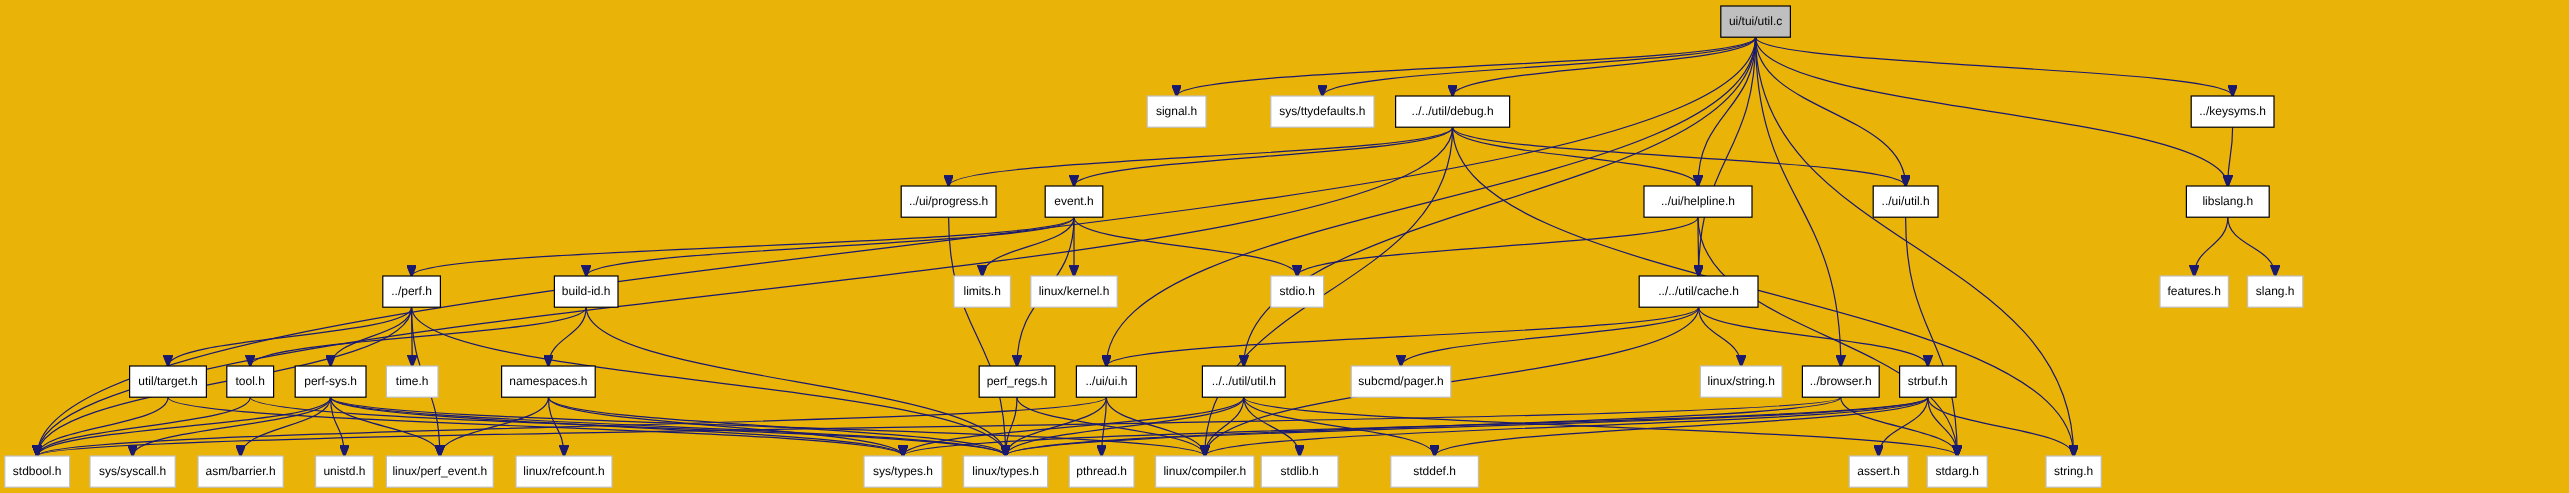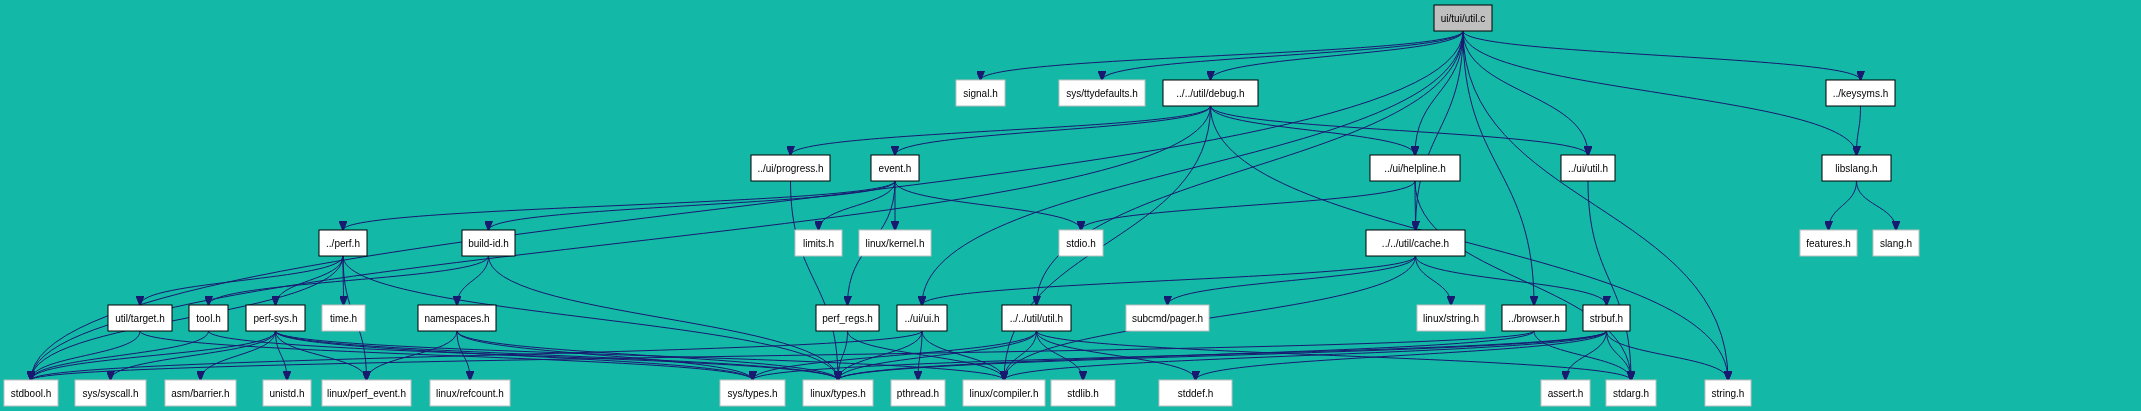--- a/index.html
+++ b/index.html
@@ -1,16 +1,16 @@
 <!DOCTYPE html>
 <html><head>
 <meta charset="utf-8">
 <style>
   html, body { margin: 0; padding: 0; background: #ffffff; }
-  #canvas { position: relative; width: 2141px; height: 411px; overflow: hidden; background: #14b8a6; }
+  #canvas { position: relative; width: 2141px; height: 411px; overflow: hidden; background: #eab308; }
   svg#graph { position: absolute; left: 0; top: 0; }
   .node-rect { stroke-width: 1; }
   .node-rect.local { fill: #ffffff; stroke: #000000; }
   .node-rect.system { fill: #ffffff; stroke: #bfbfbf; }
   .node-rect.root { fill: #bfbfbf; stroke: #000000; }
   .node-label { font-family: "Liberation Sans", sans-serif; font-size: 10px; fill: #000000; text-anchor: middle; dominant-baseline: central; }
   .edge { fill: none; stroke: #191970; stroke-width: 1; }
   .arrow { fill: #191970; stroke: #191970; }
 </style>
 </head>

